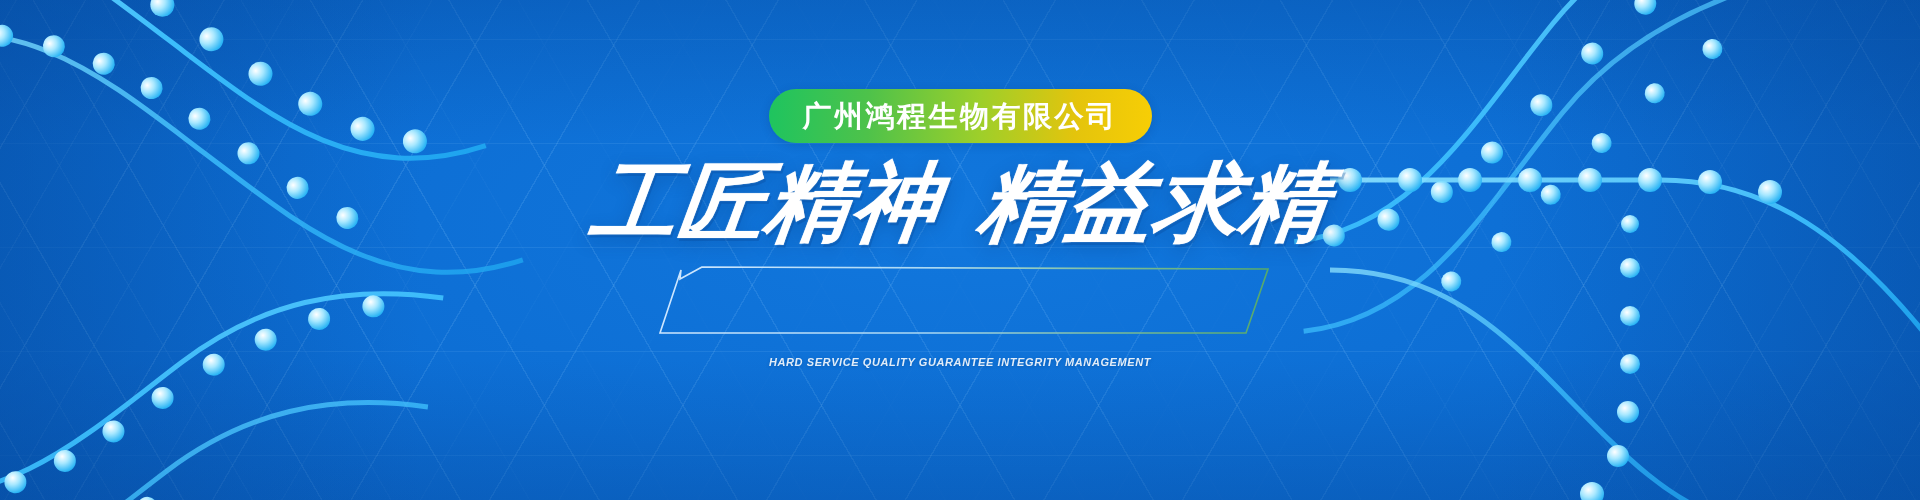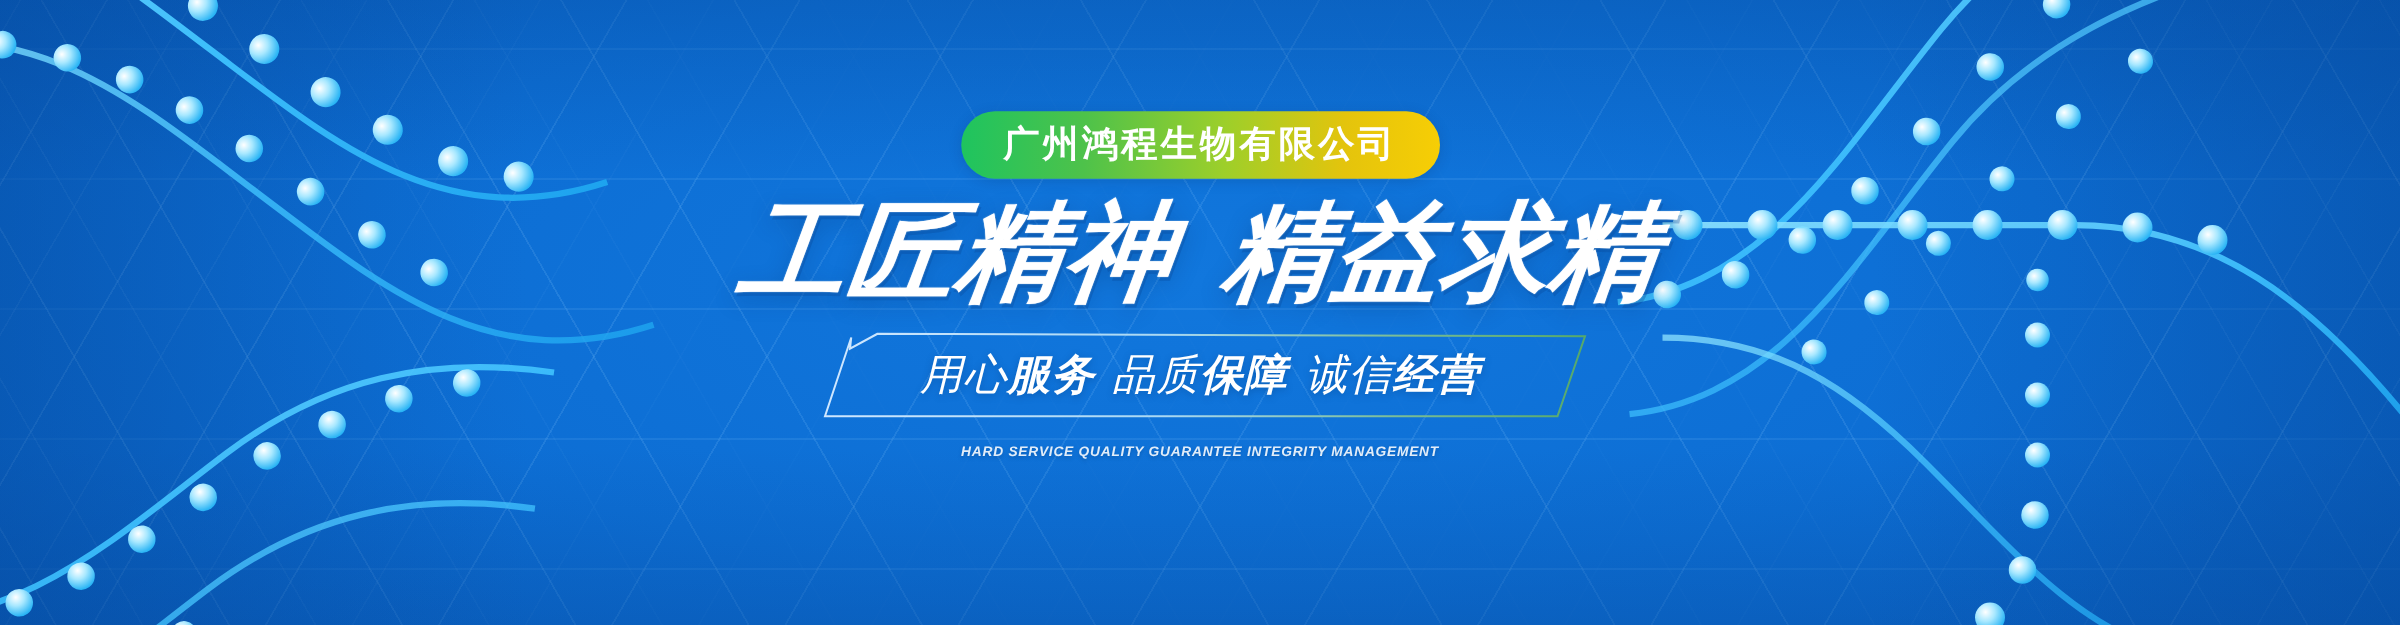--- a/index.html
+++ b/index.html
@@ -350,21 +350,18 @@
         <defs>
           <linearGradient id="frameGrad" x1="0" y1="0" x2="1" y2="0">
             <stop offset="0%" stop-color="#cfe7ff"></stop>
             <stop offset="45%" stop-color="#a9d8f3"></stop>
             <stop offset="75%" stop-color="#7bbd96"></stop>
             <stop offset="100%" stop-color="#56a96a"></stop>
           </linearGradient>
         </defs>
         <path d="M 52,2 L 30,14 L 31,5 L 10,68 L 596,68 L 618,4 Z" fill="none" stroke="url(#frameGrad)" stroke-width="1.6" vector-effect="non-scaling-stroke"></path>
       </svg>
-      <div class="subtitle">
-        <span class="w-light">用心</span><span class="w-bold">服务</span><span class="sp"></span><span class="w-light">品质</span><span class="w-bold">保障</span><span class="sp"></span><span class="w-light">诚信</span><span class="w-bold">经营</span>
-      </div>
     </div>
 
     <div class="tagline">HARD SERVICE QUALITY GUARANTEE INTEGRITY MANAGEMENT</div>
 
   </div>
 </div>
 
 </body></html>

